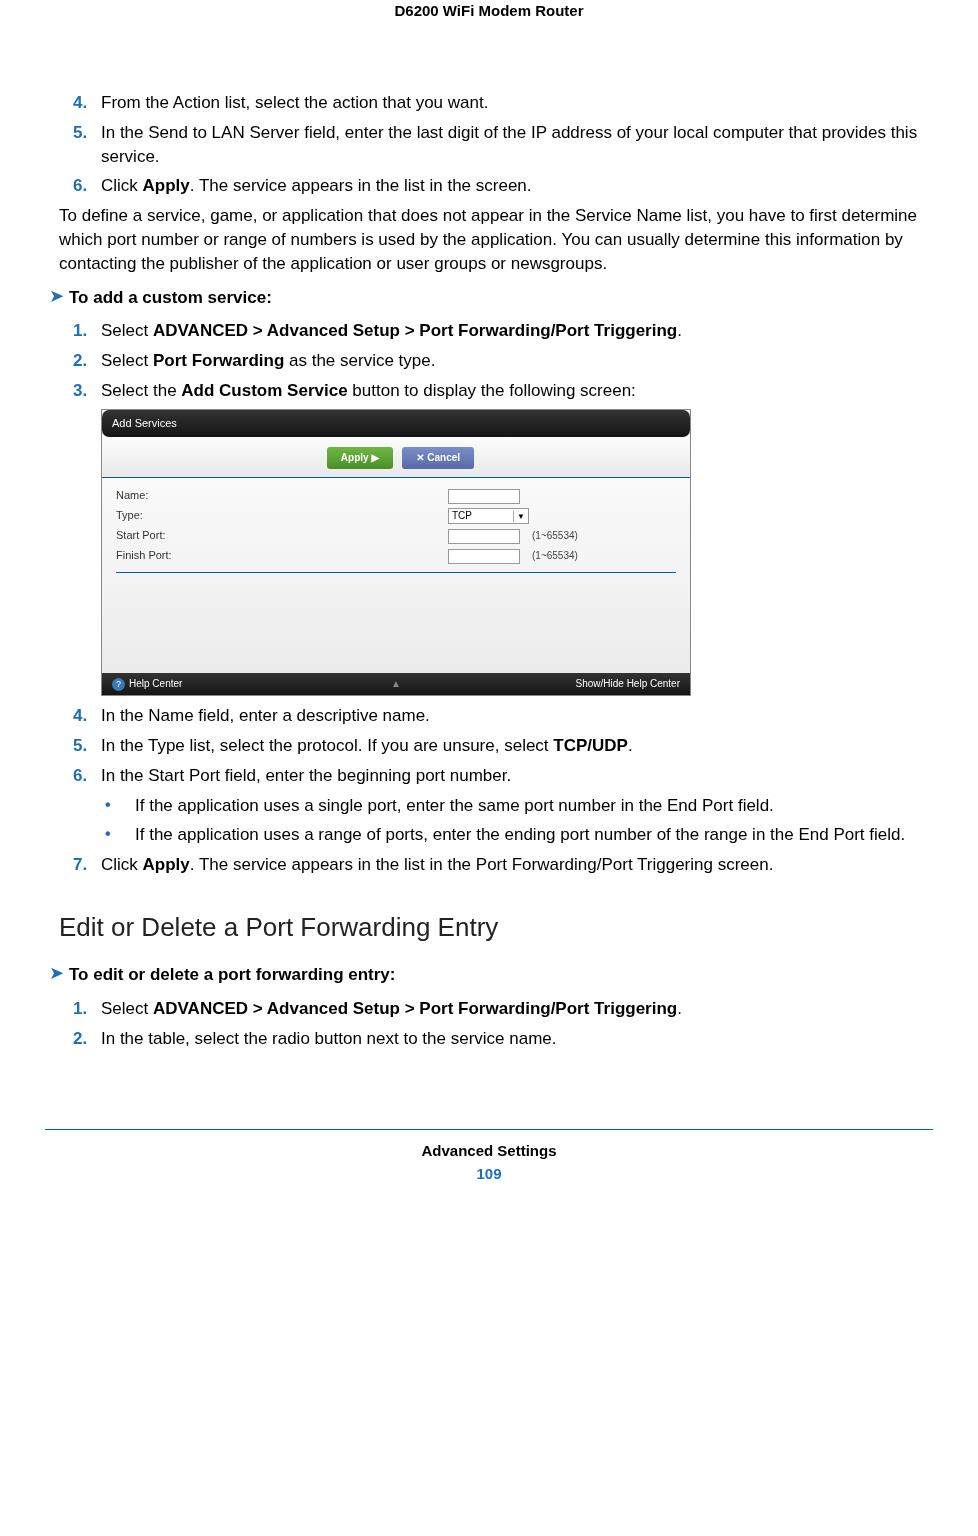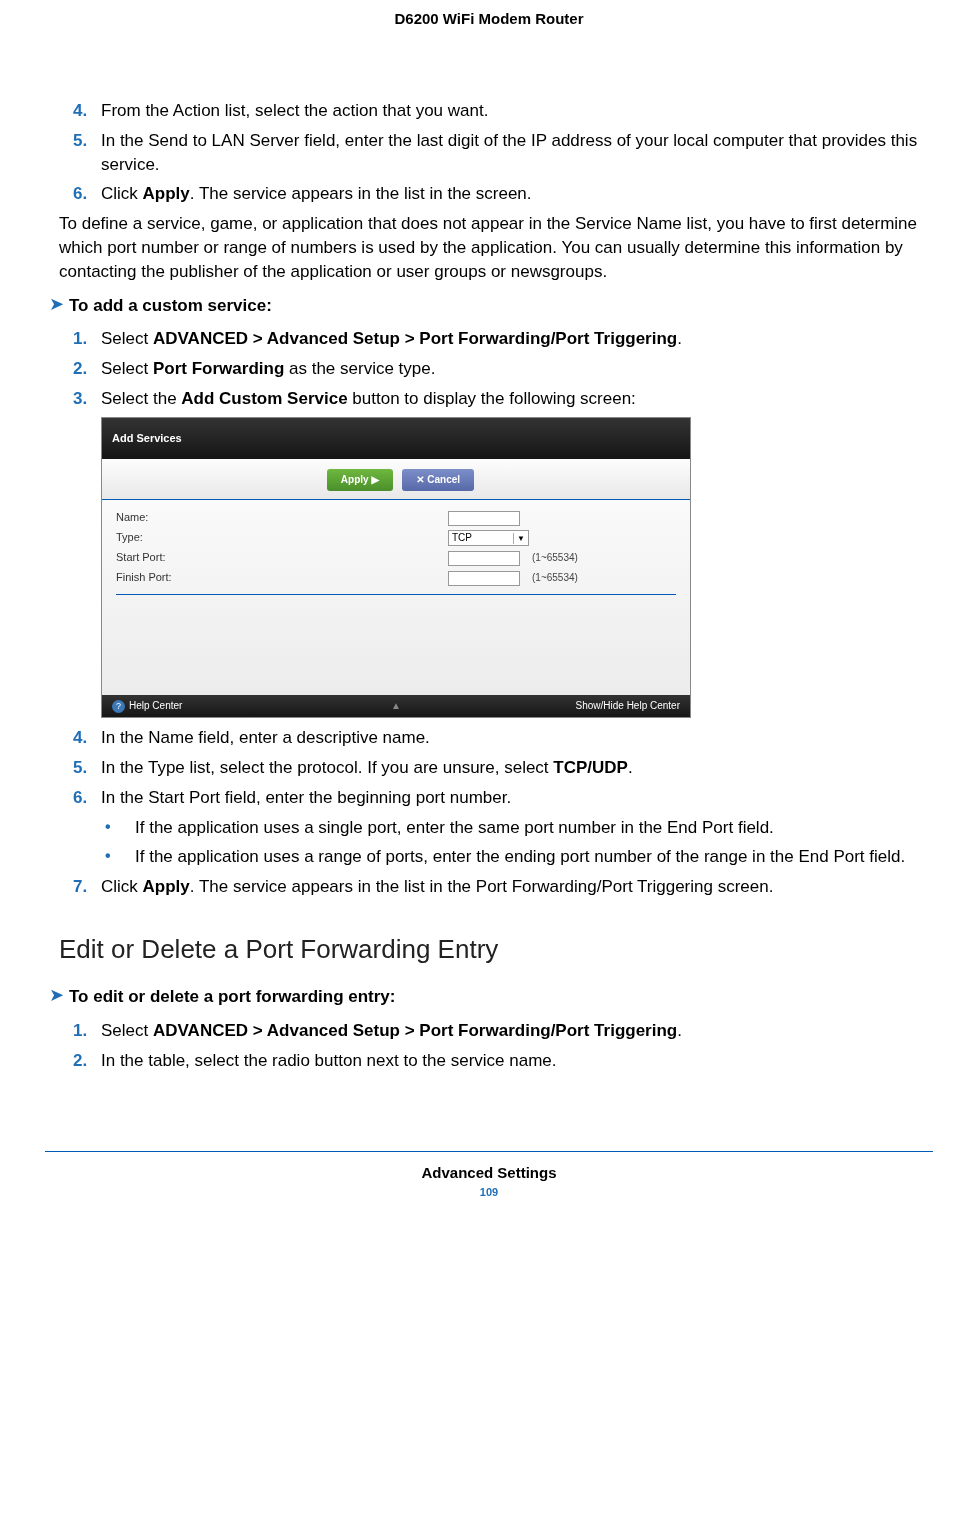--- a/index.html
+++ b/index.html
@@ -10,21 +10,20 @@
     color: #000;
     width: 978px;
     background: #fff;
     padding: 0;
   }
   .page { padding: 0 45px; }
   .doc-title {
     text-align: center;
     font-weight: bold;
     font-size: 15px;
-    padding-top: 8px;
     padding-bottom: 70px;
   }
   .ol-item { display: flex; margin-bottom: 6px; margin-left: 28px; }
   .ol-num { color: #1f6fb7; font-weight: bold; min-width: 28px; }
   .ol-txt { flex: 1; }
   .h2 {
     font-family: 'Trebuchet MS', 'Lucida Sans', sans-serif;
     font-size: 26px;
     font-weight: normal;
     color: #222;
@@ -58,23 +57,24 @@
     margin-top: 4px;
     margin-bottom: 8px;
     width: 590px;
     border: 1px solid #888;
     font-size: 11px;
     font-family: Arial, sans-serif;
   }
   .ui-header {
     background: linear-gradient(#333, #151515);
     color: #fff;
-    padding: 13px 10px;
-    font-weight: bold;
+    padding: 6px 10px;
+    font-weight: normal;
     font-size: 11px;
+    border-radius: 7px;
   }
   .ui-btnbar {
     background: linear-gradient(#fdfdfd, #e8e8e8);
     border-bottom: 1px solid #005bb5;
     padding: 10px 0 8px 0;
     text-align: center;
   }
   .ui-btn {
     display: inline-block;
     padding: 4px 14px;
@@ -145,21 +145,21 @@
   .page-footer {
     margin-top: 72px;
     padding-top: 6px;
     text-align: center;
   }
   .page-footer-line {
     border-top: 1px solid #005bb5;
     margin: 0 45px 10px 45px;
   }
   .footer-section { font-weight: bold; font-size: 15px; }
-  .footer-num { color: #1f6fb7; font-weight: bold; font-size: 11px; margin-top: 2px; }
+  .footer-num { color: #1f6fb7; font-weight: bold; font-size: 15px; margin-top: 2px; }
 </style>
 </head>
 <body>
 
 <div class="doc-title">D6200 WiFi Modem Router</div>
 
 <div class="page">
 
   <div class="ol-item">
     <div class="ol-num">4.</div>

